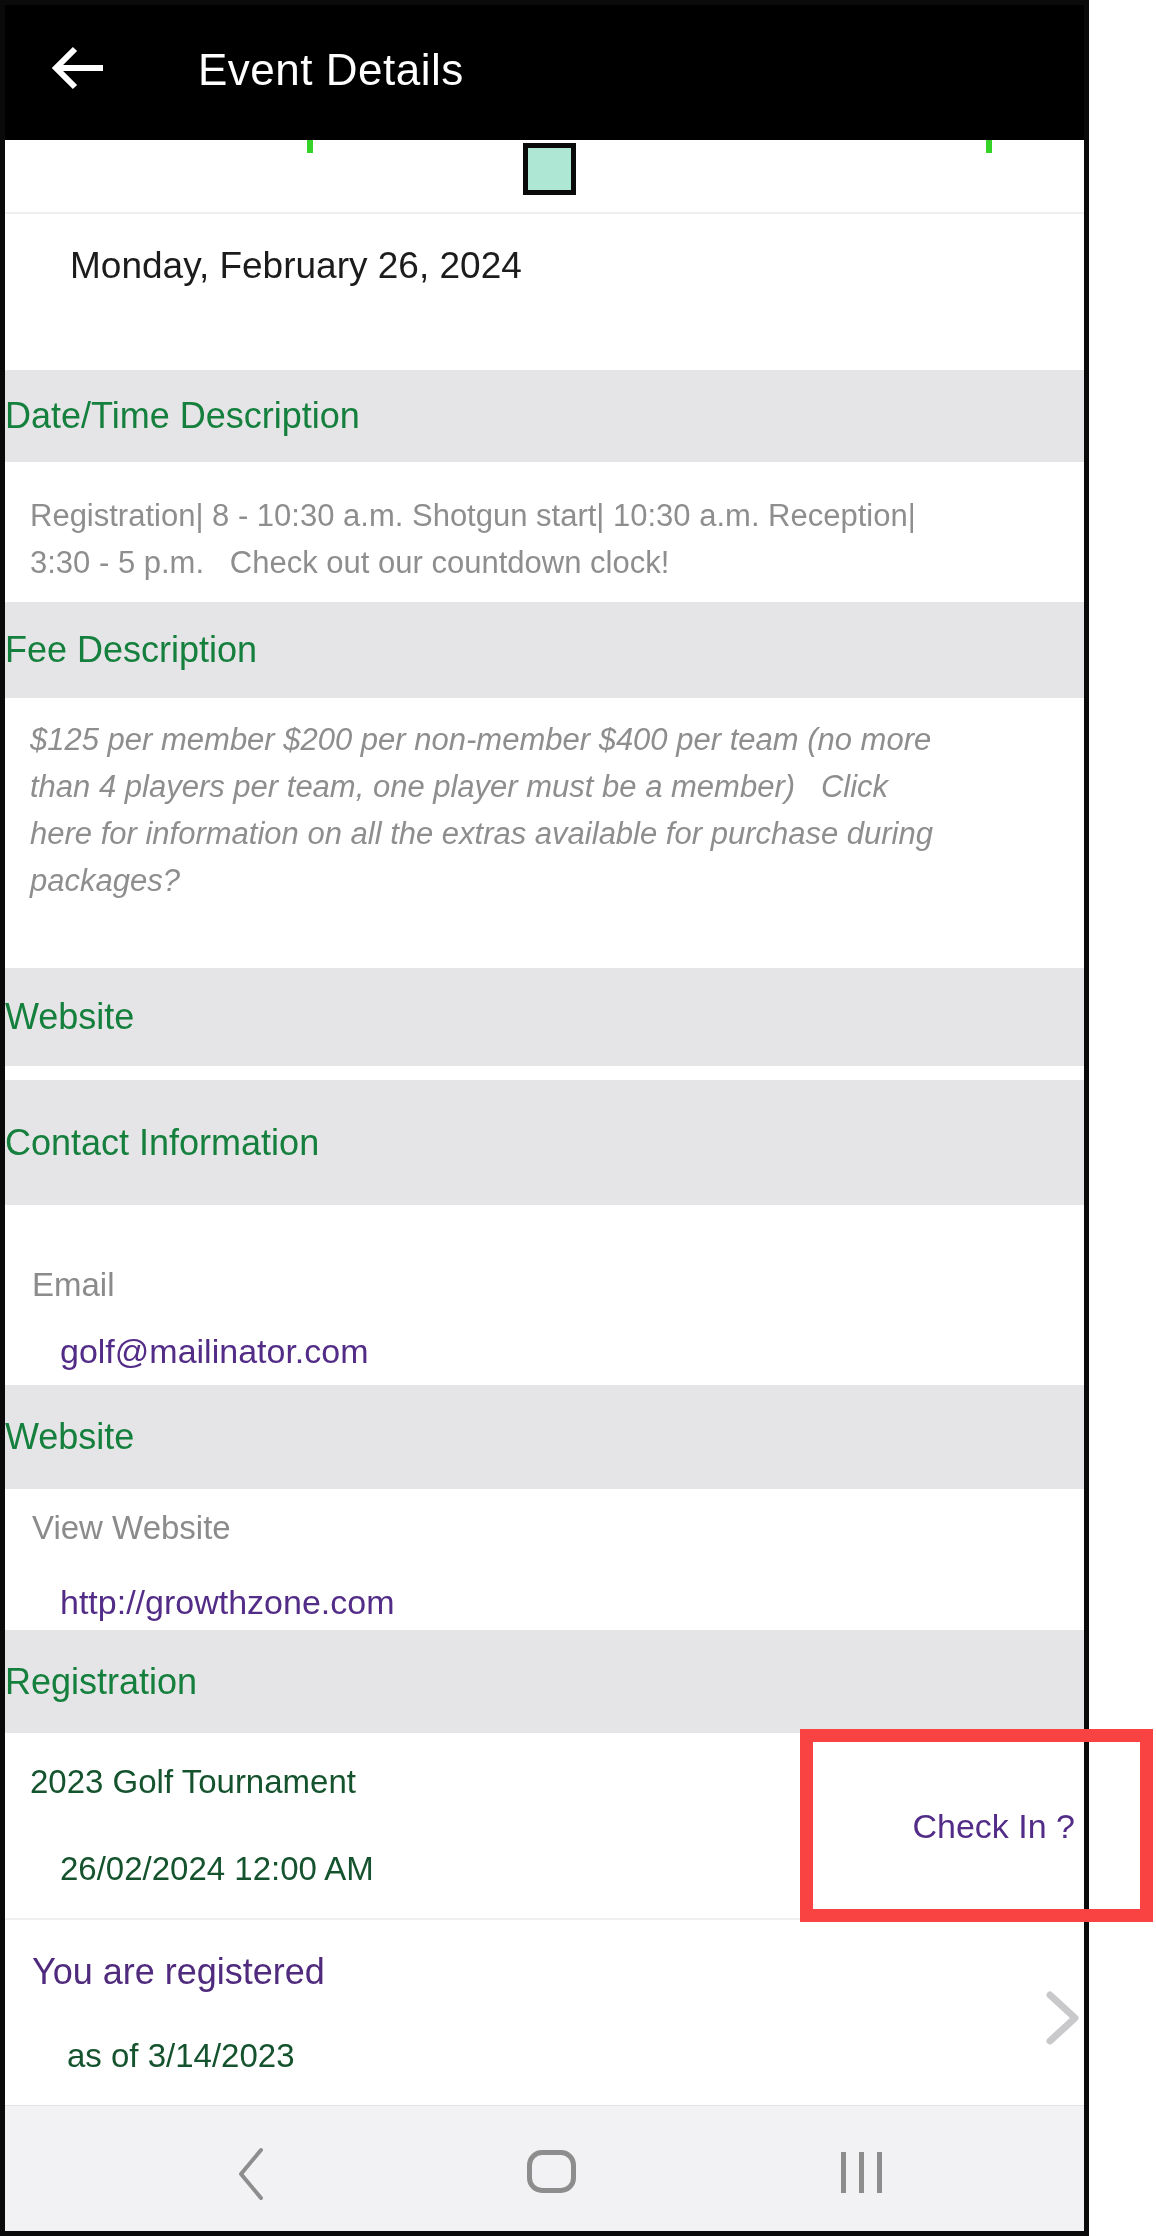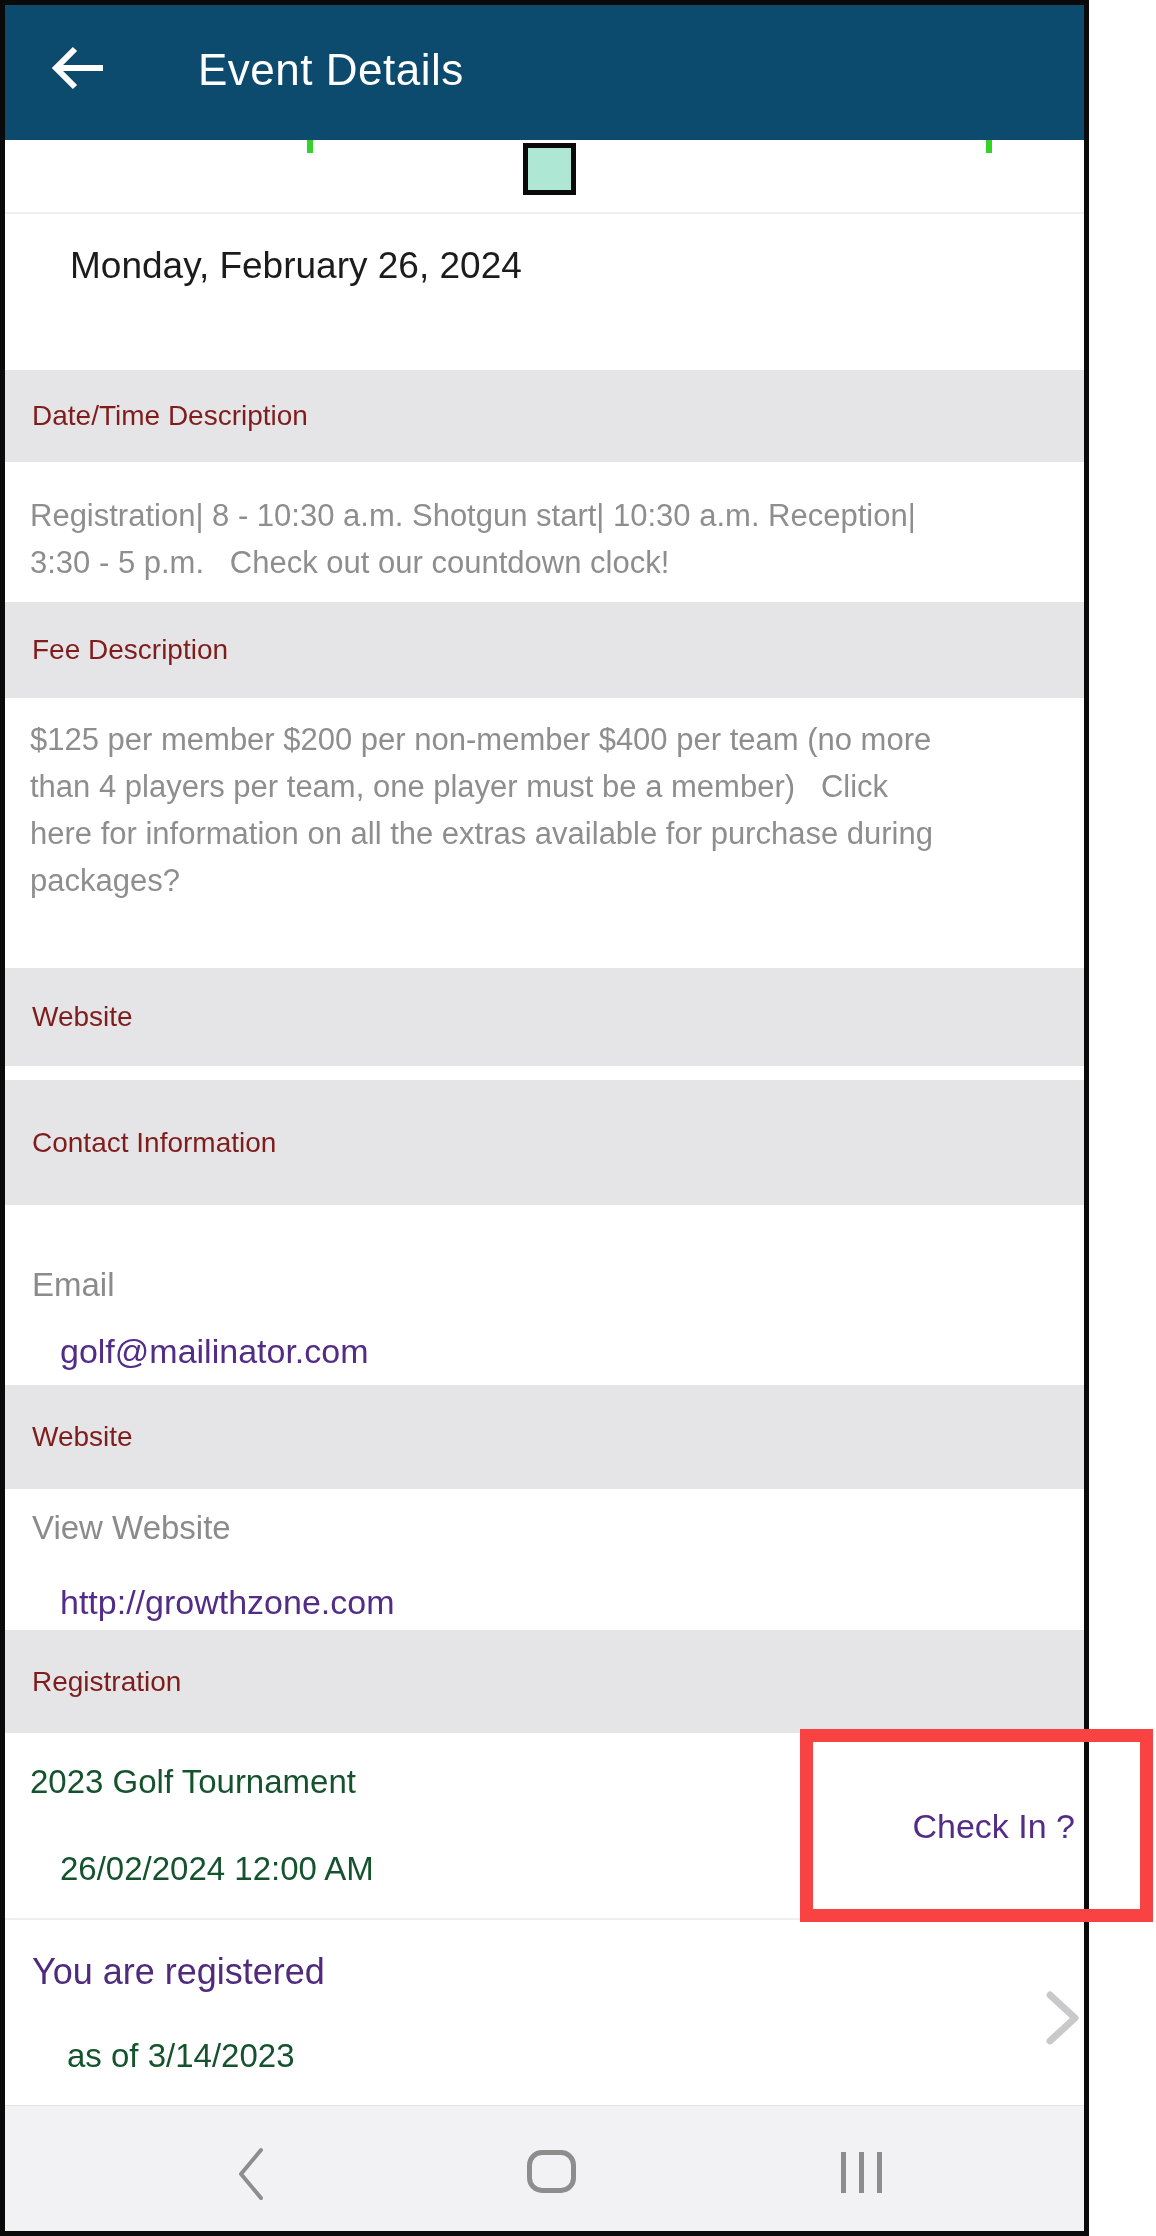--- a/index.html
+++ b/index.html
@@ -1,31 +1,31 @@
 <!DOCTYPE html>
 <html><head>
 <meta charset="utf-8">
 <style>
   html,body{margin:0;padding:0;background:#ffffff;}
   body{width:1156px;height:2236px;position:relative;overflow:hidden;
        font-family:"Liberation Sans",sans-serif;}
   .screen{position:absolute;left:0;top:0;width:1089px;height:2236px;
           border:5px solid #0a0a0a;box-sizing:border-box;background:#ffffff;}
-  .appbar{position:absolute;left:0;top:0;width:1079px;height:135px;background:#0c4a6e;}
+  .appbar{position:absolute;left:0;top:0;width:1079px;height:135px;background:#000000;}
   .back-btn{position:absolute;left:40px;top:30px;width:66px;height:66px;cursor:pointer;}
   .appbar-title{position:absolute;left:193px;top:40px;font-size:44px;color:#ffffff;
                 letter-spacing:0.5px;white-space:nowrap;}
   .tick{position:absolute;top:135px;width:6px;height:13px;background:#35d228;}
   .tick-l{left:302px;} .tick-r{left:981px;}
   .teal-square{position:absolute;left:518px;top:138px;width:53px;height:52px;
                background:#aee7d3;border:5px solid #0a0a0a;box-sizing:border-box;}
   .divider{position:absolute;left:0;width:1079px;height:2px;background:#edeff1;}
   .date-line{position:absolute;left:25px;top:240px;font-size:37px;color:#1c1c1c;white-space:pre;margin-left:40px;}
   .band{position:absolute;left:0;width:1079px;background:#e5e4e6;display:flex;align-items:center;}
-  .band-title{margin-left:27px;font-size:28px;color:#7f1d1d;white-space:pre;}
+  .band-title{font-size:36px;color:#15803d;white-space:pre;}
   .body-lines{position:absolute;left:25px;}
   .body-line{font-size:31px;line-height:47px;color:#8e8e8e;white-space:pre;}
   .field-label{position:absolute;font-size:33px;color:#8b8b8b;white-space:pre;}
   .field-link{position:absolute;font-size:34px;color:#522c86;white-space:pre;cursor:pointer;}
   .gray-val{position:absolute;font-size:33px;color:#14532d;white-space:pre;}
   .checkin{position:absolute;left:830px;top:1802px;width:240px;text-align:right;
            font-size:34px;color:#522c86;white-space:pre;cursor:pointer;}
   .registered{position:absolute;left:27px;top:1946px;font-size:36px;color:#4f2a7d;white-space:pre;}
   .row-chevron{position:absolute;left:1038px;top:1983px;width:40px;height:60px;}
   .navbar{position:absolute;left:0;top:2100px;width:1079px;height:126px;background:#f2f2f4;
@@ -68,21 +68,21 @@
     <div class="band-title">Date/Time Description</div>
   </div>
   <div class="body-lines" style="top:487px;">
     <div class="body-line">Registration| 8 - 10:30 a.m. Shotgun start| 10:30 a.m. Reception|</div>
     <div class="body-line">3:30 - 5 p.m.   Check out our countdown clock!</div>
   </div>
 
   <div class="band" style="top:597px;height:96px;">
     <div class="band-title">Fee Description</div>
   </div>
-  <div class="body-lines" style="top:711px;">
+  <div class="body-lines" style="top:711px;font-style:italic;">
     <div class="body-line">$125 per member $200 per non-member $400 per team (no more</div>
     <div class="body-line">than 4 players per team, one player must be a member)   Click</div>
     <div class="body-line">here for information on all the extras available for purchase during</div>
     <div class="body-line">packages?</div>
   </div>
 
   <div class="band" style="top:963px;height:98px;">
     <div class="band-title">Website</div>
   </div>
 

